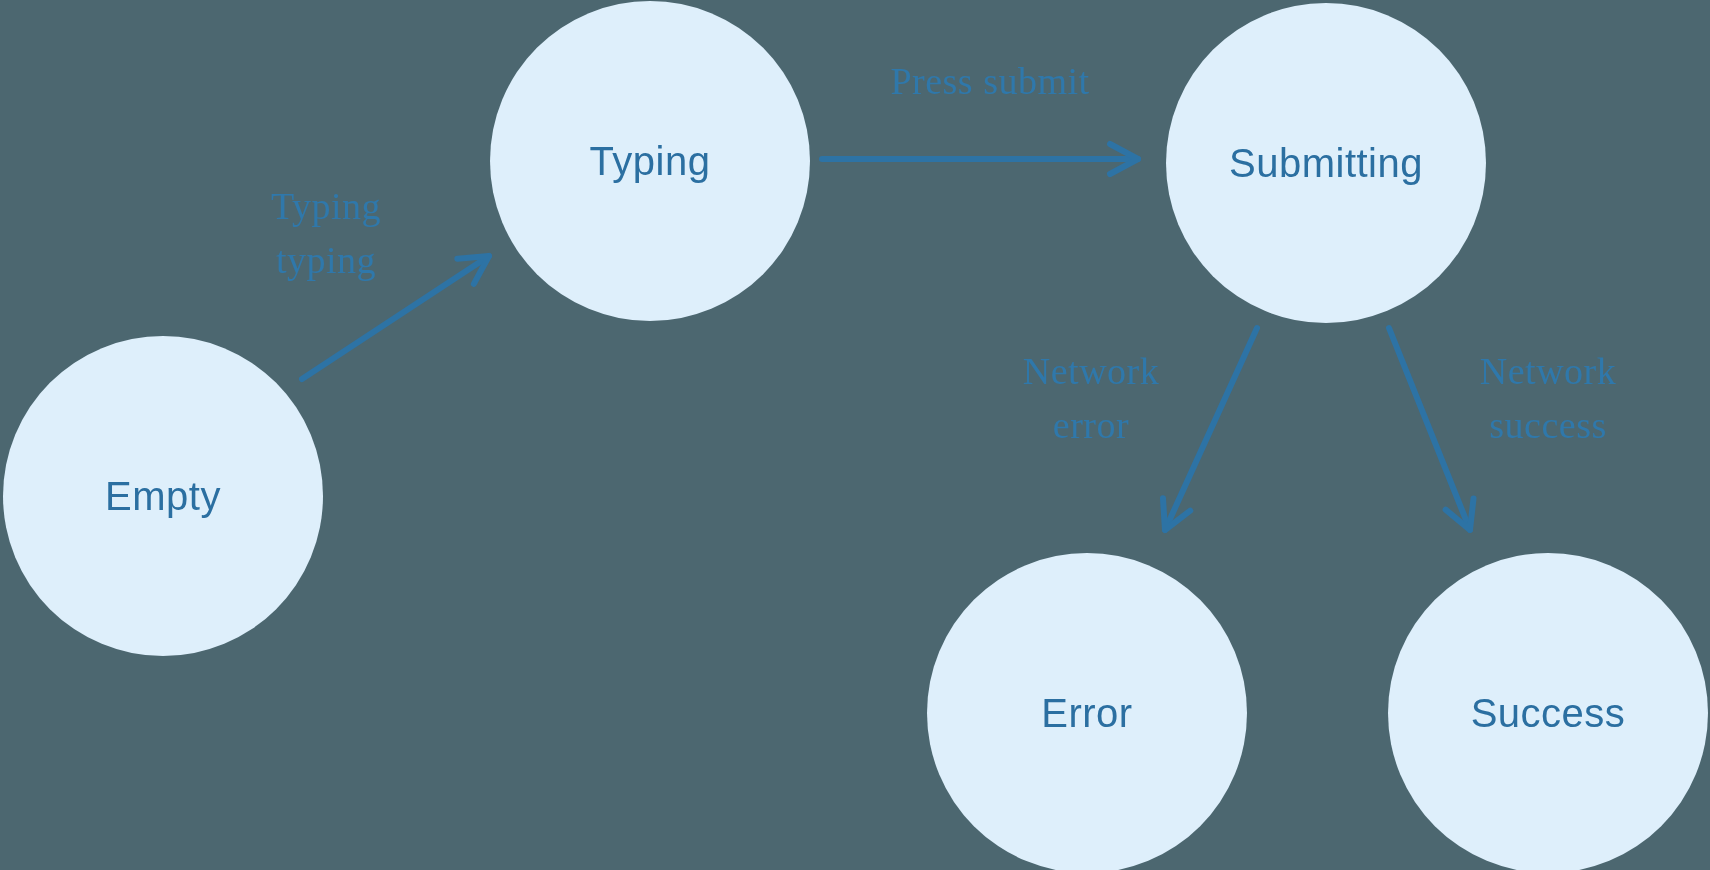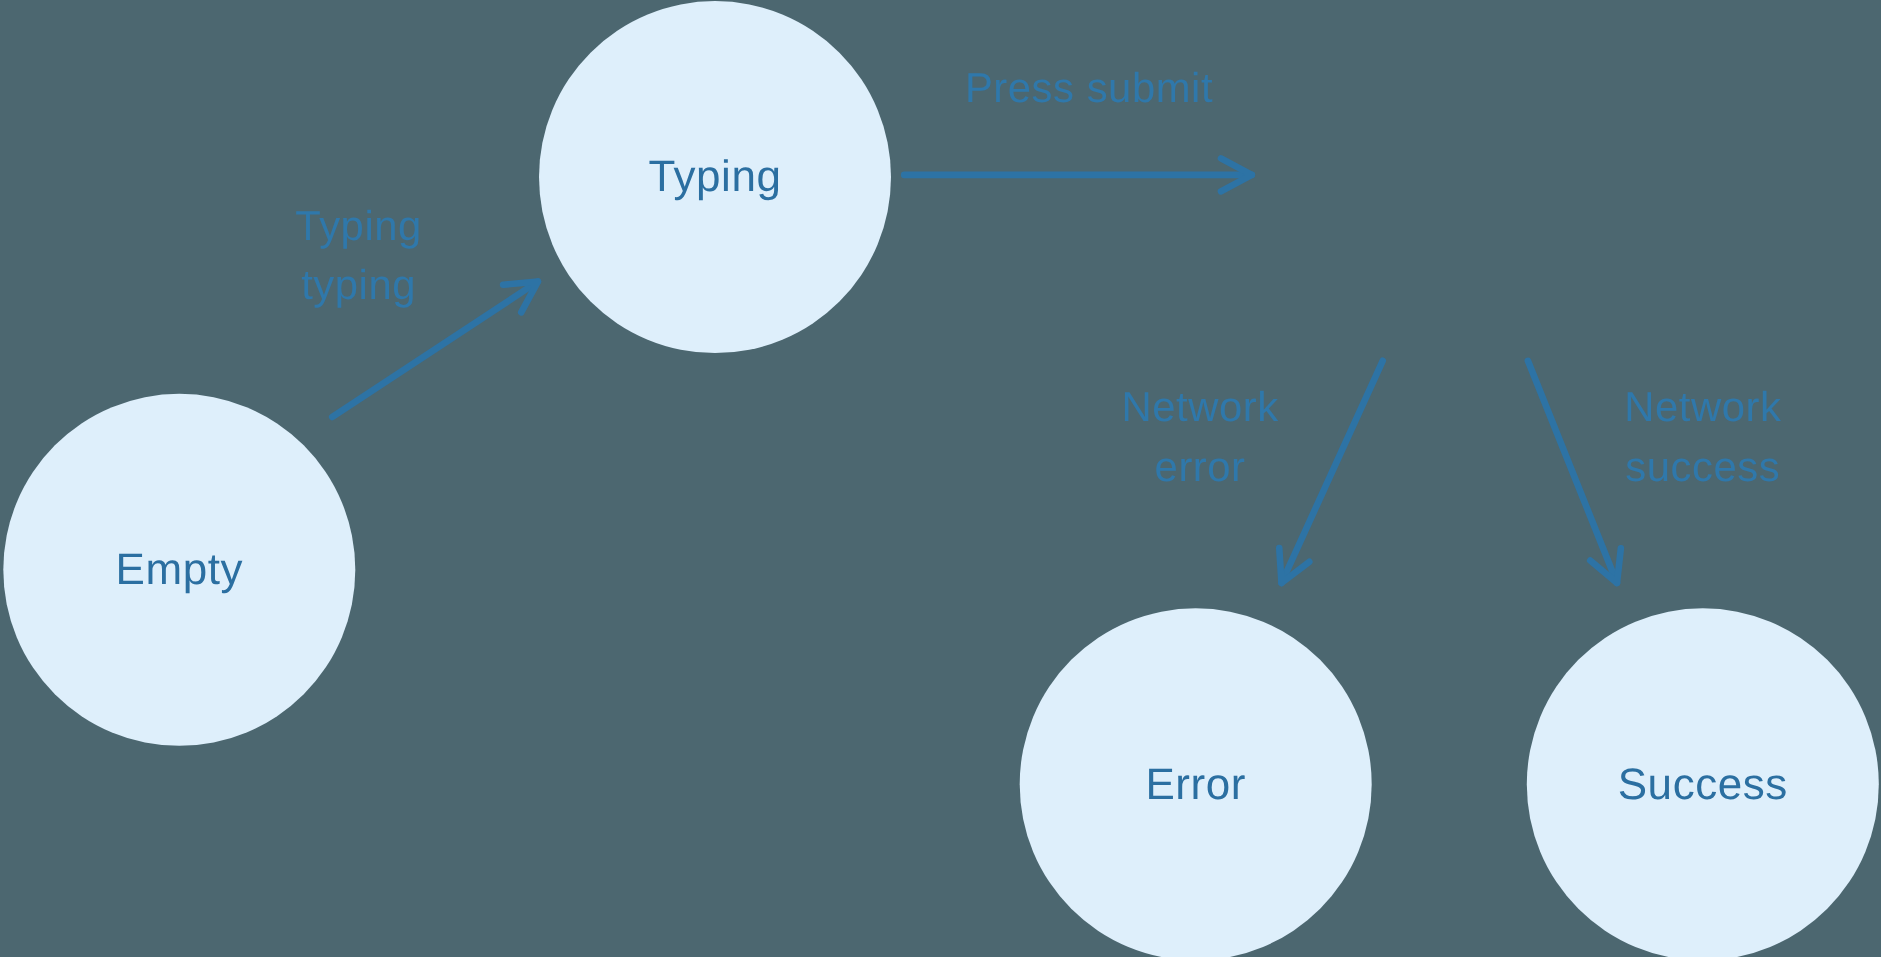--- a/index.html
+++ b/index.html
@@ -30,34 +30,35 @@
     width: 320px; height: 320px;
     border-radius: 50%;
     background: var(--node-fill);
     display: flex;
     align-items: center;
     justify-content: center;
     color: var(--node-text);
     font-size: 40px;
     letter-spacing: 0.5px;
   }
-  .node-empty      { left: 3px;    top: 358px; }
+  .node-empty      { left: 3px;    top: 336px; }
   .node-typing     { left: 490px;  top: 1px;   }
   .node-submitting { left: 1166px; top: 3px;   }
   .node-error      { left: 927px;  top: 553px; }
   .node-success    { left: 1388px; top: 553px; }
   .edge-label {
     position: absolute;
     transform: translate(-50%, -50%);
     color: var(--edge-label);
     font-size: 38px;
     line-height: 54px;
     text-align: center;
     white-space: pre-line;
     letter-spacing: 0.5px;
+    font-family: Liberation Serif, serif;
   }
   .label-start-typing    { left: 326px;  top: 233px; }
   .label-press-submit    { left: 990px;  top: 81px;  }
   .label-network-error   { left: 1091px; top: 398px; }
   .label-network-success { left: 1548px; top: 398px; }
   .edge-line {
     stroke: var(--arrow);
     stroke-width: 6;
     stroke-linecap: round;
     fill: none;
@@ -86,20 +87,23 @@
     <line class="edge-line" x1="1257" y1="328" x2="1165" y2="530" marker-end="url(#arrowhead)"></line>
     <line class="edge-line" x1="1389" y1="328" x2="1470" y2="530" marker-end="url(#arrowhead)"></line>
   </svg>
 
   <div class="node node-empty">
     <span>Empty</span>
   </div>
   <div class="node node-typing">
     <span>Typing</span>
   </div>
+  <div class="node node-submitting">
+    <span>Submitting</span>
+  </div>
   <div class="node node-error">
     <span>Error</span>
   </div>
   <div class="node node-success">
     <span>Success</span>
   </div>
 
   <div class="edge-label label-start-typing">Typing
 typing</div>
   <div class="edge-label label-press-submit">Press submit</div>

